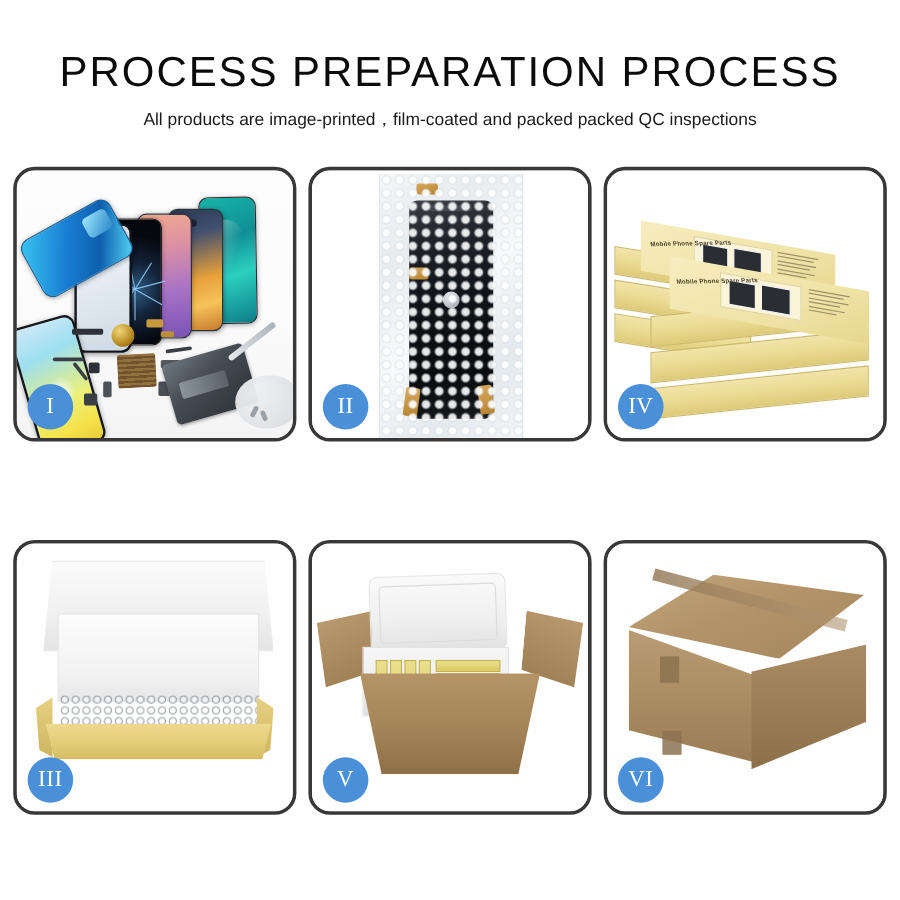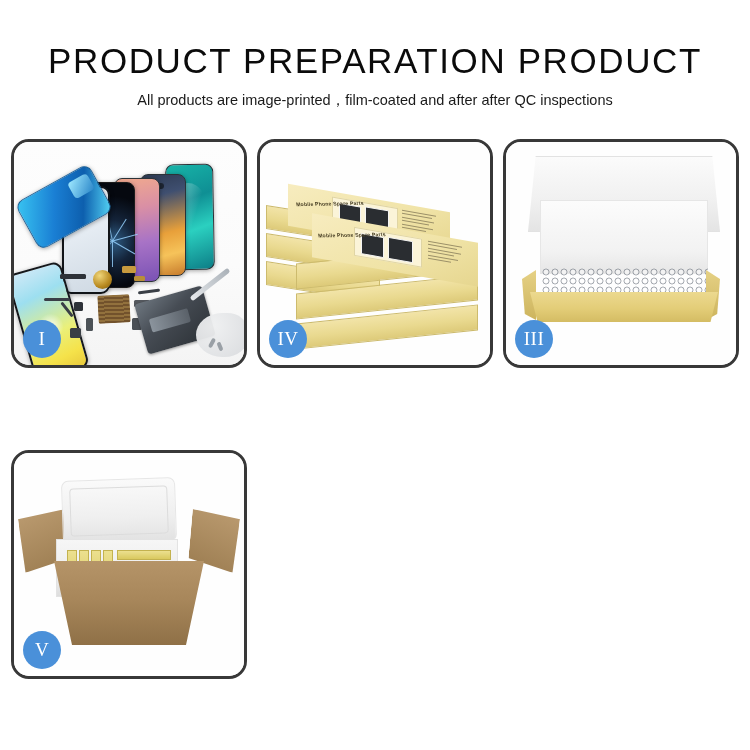--- a/index.html
+++ b/index.html
@@ -303,22 +303,22 @@
     position:absolute;left:36px;top:42px;width:166px;height:10px;
     background:linear-gradient(90deg,rgba(150,124,90,.85),rgba(178,150,112,.6));
     transform:rotate(15deg);
   }
   .c6-tape{position:absolute;background:rgba(140,114,80,.85);}
 </style>
 </head>
 <body>
 
 <div id="header">
-  <div id="page-title">PRODUCT PREPARATION PRODUCT</div>
-  <div id="page-subtitle">All products are image-printed，film-coated and after after QC inspections</div>
+  <div id="page-title">PROCESS PREPARATION PROCESS</div>
+  <div id="page-subtitle">All products are image-printed，film-coated and packed packed QC inspections</div>
 </div>
 
 <div id="panel-grid">
 
   <div class="panel">
     <div class="panel-stage">
       <div class="p1-bg"></div>
 
       <div class="phone ph-back"></div>
       <div class="phone ph-huawei"></div>
@@ -353,20 +353,36 @@
       <div class="flex-cable" style="left:124px;top:148px;width:22px;transform:rotate(-8deg);"></div>
       <div class="logicboard"></div>
       <div class="tweezer"></div>
       <div class="hand"></div>
       <div class="chip" style="left:196px;top:196px;width:4px;height:10px;background:#9aa0a6;border-radius:2px;transform:rotate(28deg);"></div>
       <div class="chip" style="left:204px;top:200px;width:4px;height:9px;background:#9aa0a6;border-radius:2px;transform:rotate(-22deg);"></div>
     </div>
     <div class="badge">I</div>
   </div>
 
+  <div class="panel">
+    <div class="panel-stage">
+      <div class="p2-bg"></div>
+      <div class="bubblebag">
+        <div class="screen-inner">
+          <div class="home-btn"></div>
+        </div>
+        <div class="tape" style="left:30px;top:8px;width:18px;height:9px;"></div>
+        <div class="tape" style="left:24px;top:78px;width:16px;height:10px;"></div>
+        <div class="tape" style="left:20px;top:178px;width:12px;height:24px;transform:rotate(8deg);"></div>
+        <div class="tape" style="left:82px;top:176px;width:12px;height:24px;transform:rotate(-8deg);"></div>
+        <div class="bubbles"></div>
+      </div>
+    </div>
+    <div class="badge">II</div>
+  </div>
 
   <div class="panel">
     <div class="panel-stage">
       <div class="p4-bg"></div>
 
       <div class="stackbox" style="left:6px;top:72px;width:112px;height:22px;transform:skewY(9deg);"></div>
       <div class="stackbox" style="left:6px;top:100px;width:112px;height:22px;transform:skewY(9deg);"></div>
       <div class="stackbox" style="left:6px;top:128px;width:112px;height:22px;transform:skewY(9deg);"></div>
 
       <div class="stackbox" style="left:36px;top:112px;width:180px;height:24px;transform:skewY(-6deg);"></div>
@@ -435,14 +451,26 @@
         <div class="ybar" style="left:60px;top:10px;width:52px;height:8px;"></div>
         <div class="ybar" style="left:60px;top:21px;width:52px;height:8px;"></div>
         <div class="ybar" style="left:60px;top:32px;width:52px;height:8px;"></div>
         <div class="ybar" style="left:60px;top:43px;width:52px;height:8px;"></div>
       </div>
       <div class="carton-body"></div>
     </div>
     <div class="badge">V</div>
   </div>
 
+  <div class="panel">
+    <div class="panel-stage">
+      <div class="p6-bg"></div>
+      <div class="c6-topface"></div>
+      <div class="c6-seam"></div>
+      <div class="c6-left"></div>
+      <div class="c6-right"></div>
+      <div class="c6-tape" style="left:44px;top:94px;width:16px;height:22px;"></div>
+      <div class="c6-tape" style="left:46px;top:156px;width:16px;height:20px;"></div>
+    </div>
+    <div class="badge">VI</div>
+  </div>
 
 </div>
 
 </body></html>

